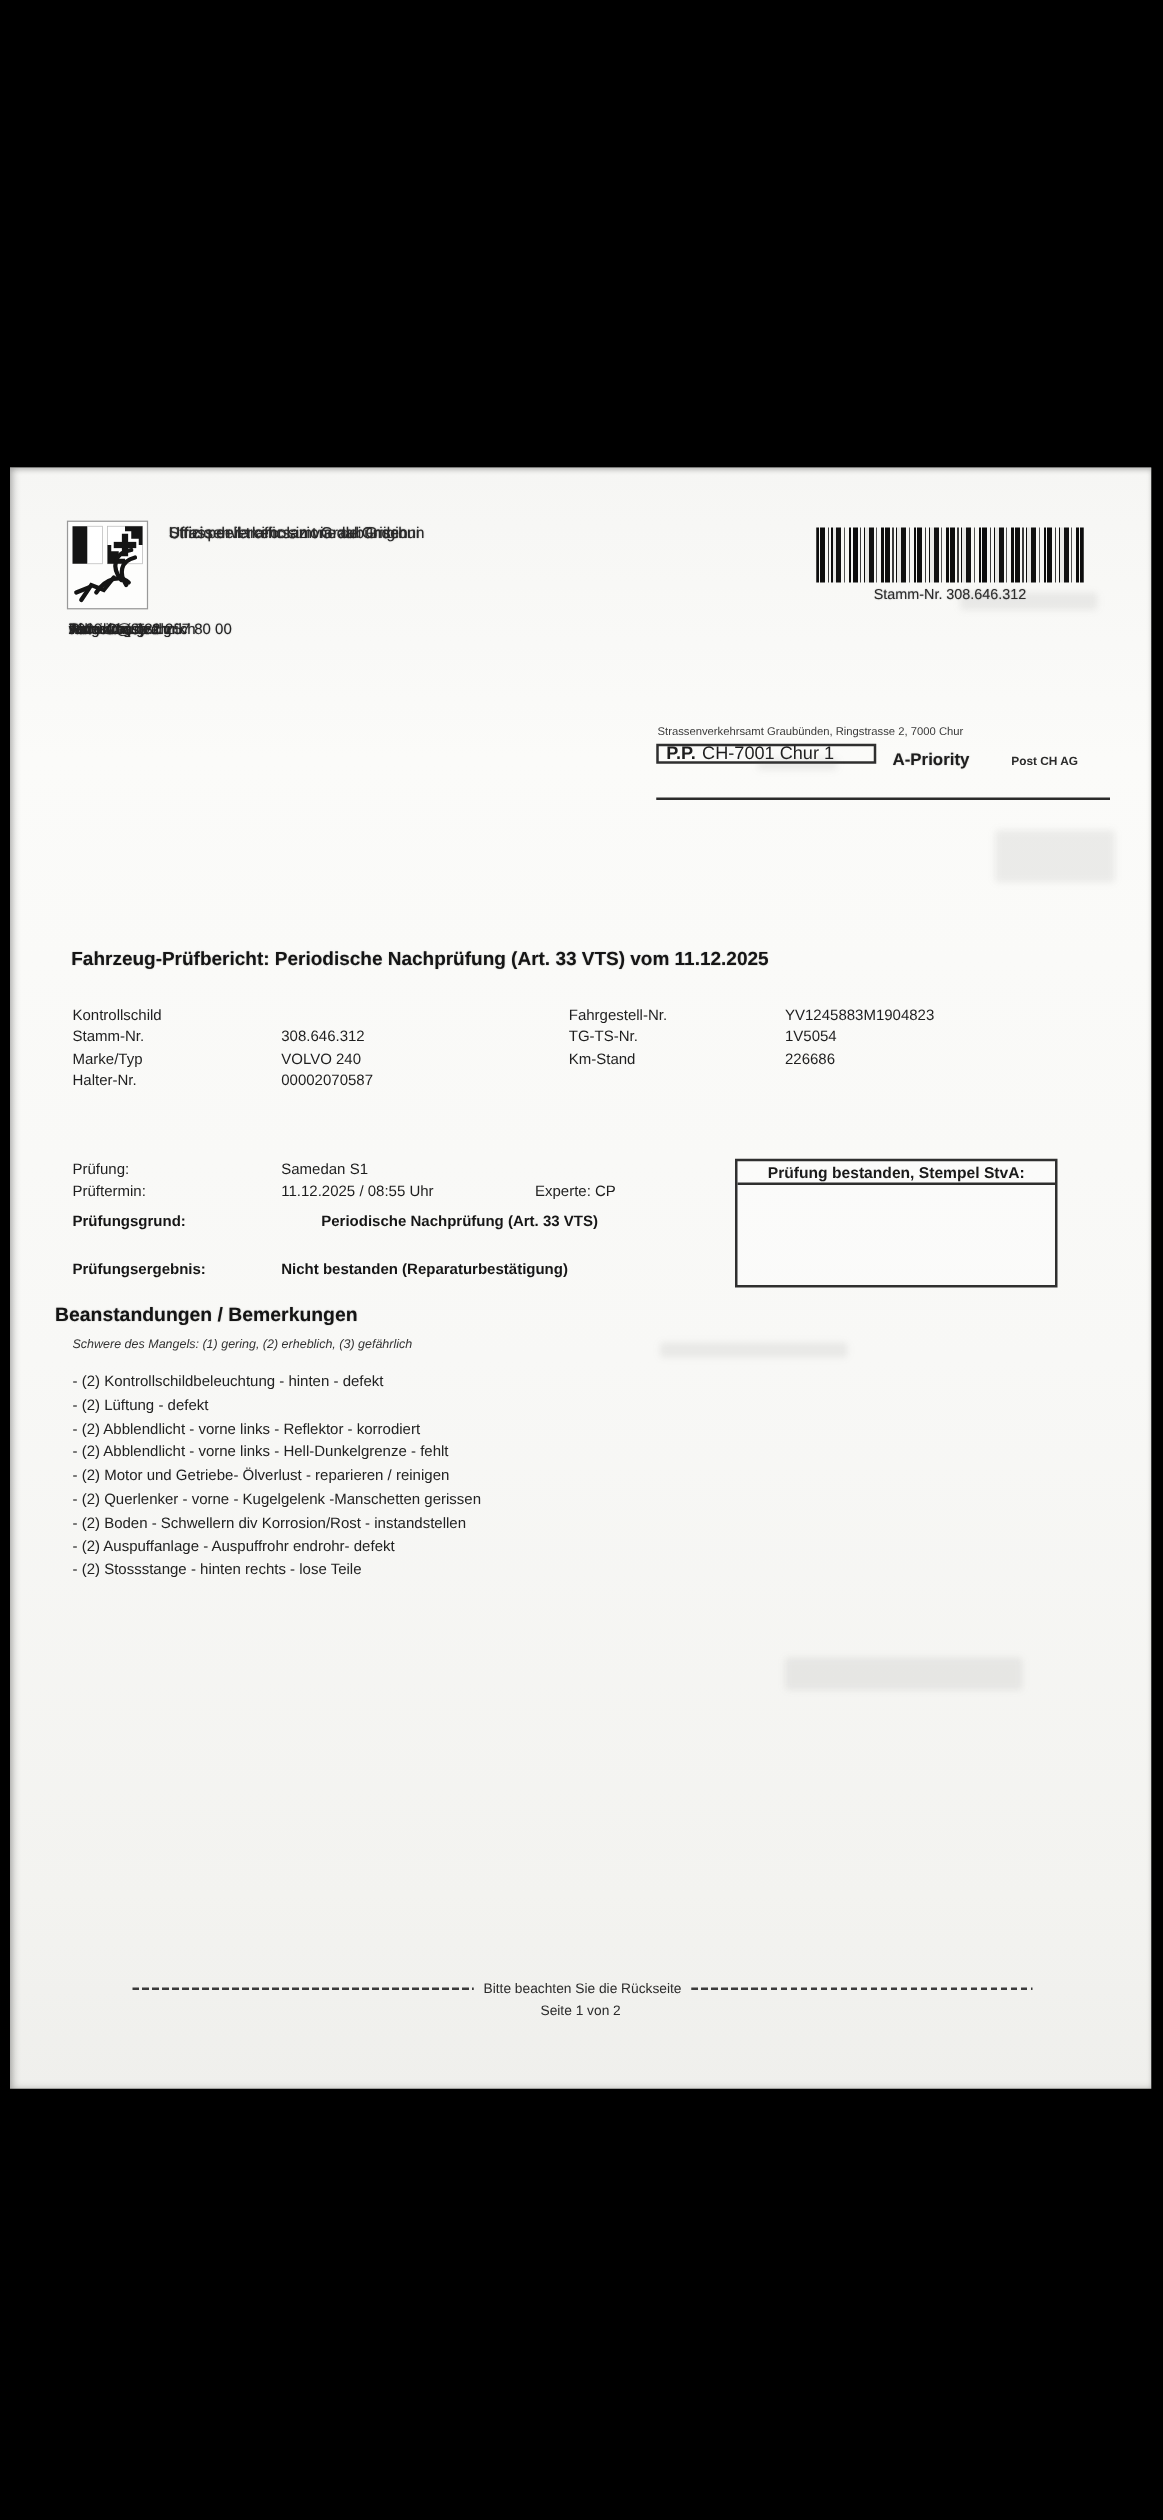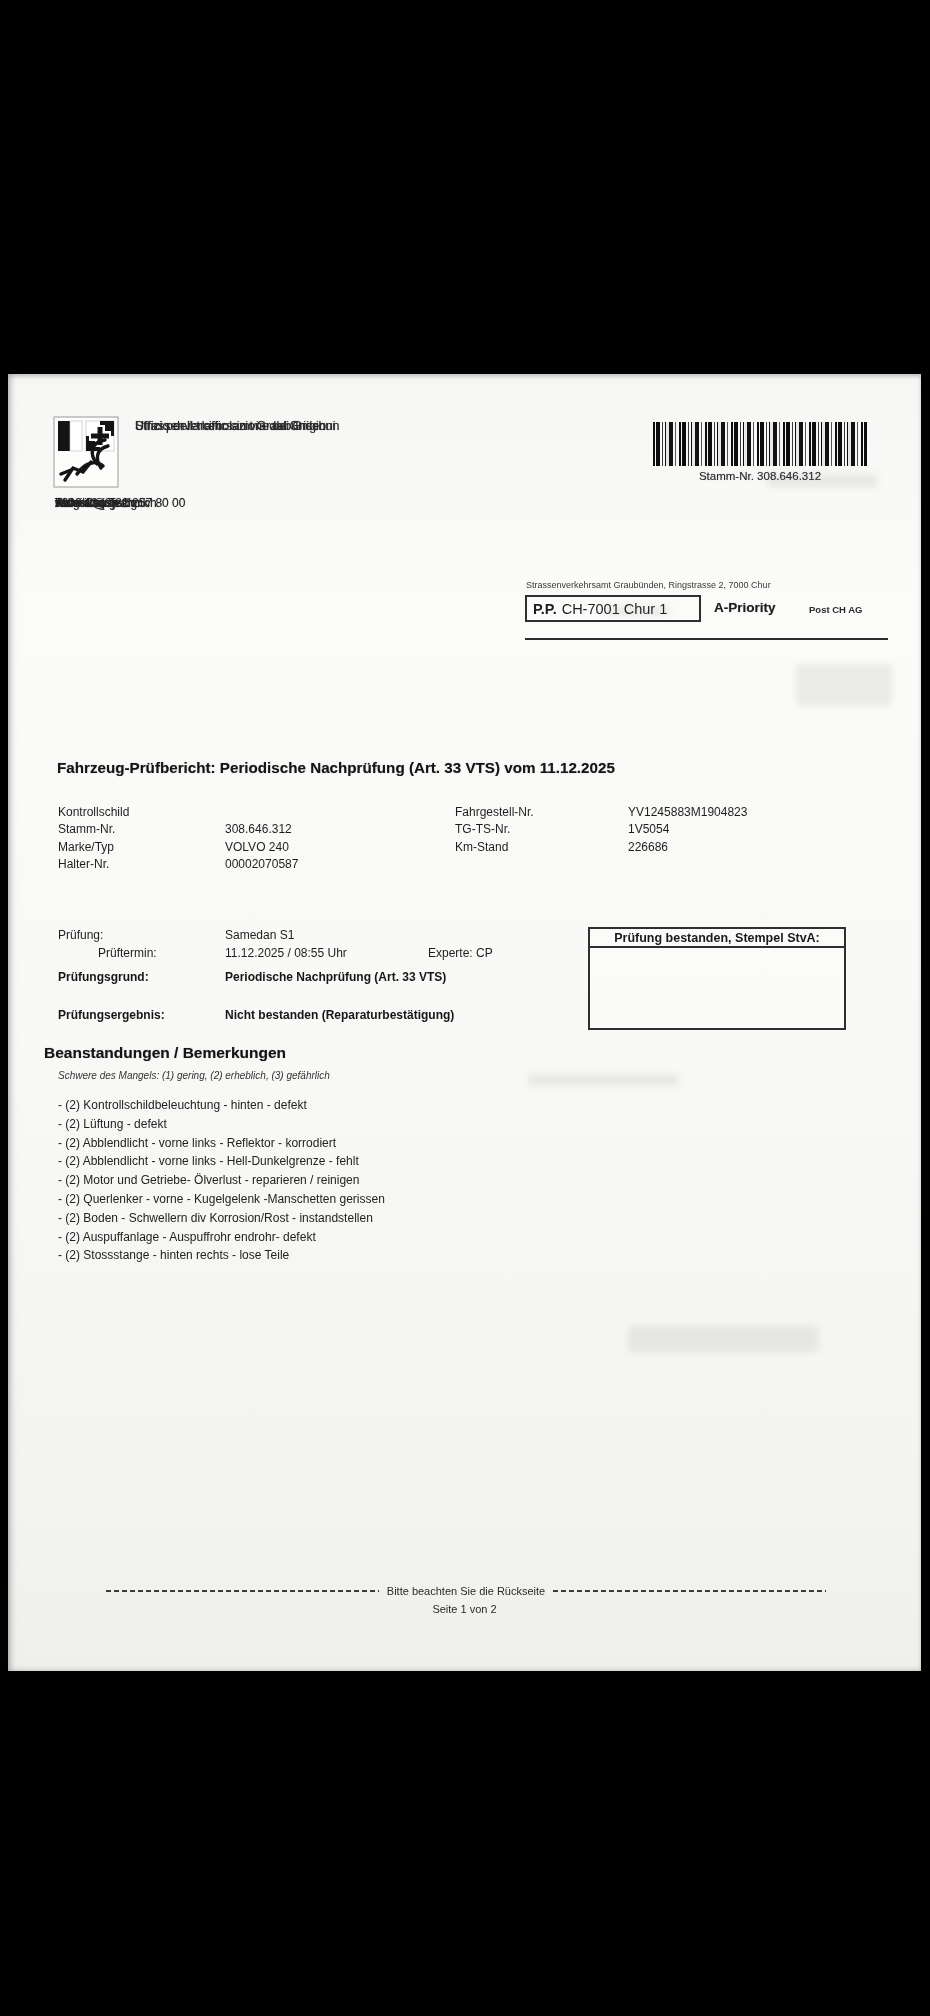--- a/index.html
+++ b/index.html
@@ -27,21 +27,21 @@
     background:repeating-linear-gradient(90deg,
       #0d0d0d 0 2px, #f7f7f5 2px 3px, #0d0d0d 3px 7px, #f7f7f5 7px 9px,
       #3a3a3a 9px 10px, #f7f7f5 10px 12px, #0d0d0d 12px 13px, #e8e8e6 13px 16px,
       #111 16px 20px, #f7f7f5 20px 22px, #555 22px 23px, #f7f7f5 23px 26px);
   }
   .barcode-label { position:absolute; left:0; top:48px; width:214px; text-align:center; font-size:11.5px; color:#2a2a2a; }
 
   
   .sender-line { left:518px; top:206px; font-size:9px; color:#3a3a3a; white-space:nowrap; }
   .pp-box {
-    left:517px; top:221px; width:176px; height:27px;
+    left:517px; top:221px; width:176px; height:16px;
     border:2px solid #2f2f2f; box-sizing:border-box;
     display:flex; align-items:center; padding-left:6px; font-size:14.5px; white-space:nowrap;
   }
   .pp-bold { position:static; font-weight:bold; margin-right:5px; }
   .pp-rest { position:static; }
   .priority { left:706px; top:226px; font-size:13.5px; font-weight:bold; }
   .carrier { left:801px; top:230px; font-size:9.5px; font-weight:bold; color:#2c2c2c; }
   .mail-rule { left:517px; top:264px; width:363px; height:2px; background:#2b2b2b; }
 
   
@@ -170,26 +170,26 @@
         <span>Halter-Nr.</span>
         <span>00002070587</span>
         <span></span>
         <span></span>
       </div>
     </div>
 
     <div class="insp-label" style="top:554px;">Prüfung:</div>
     <div class="insp-value" style="top:554px;">Samedan S1</div>
 
-    <div class="insp-label" style="top:572px;margin-left:40px;">Prüftermin:</div>
+    <div class="insp-label" style="top:572px;">Prüftermin:</div>
     <div class="insp-value" style="top:572px;">11.12.2025 / 08:55 Uhr</div>
     <div class="expert">Experte: CP</div>
 
     <div class="insp-label bold" style="top:596px;">Prüfungsgrund:</div>
-    <div class="insp-value bold" style="top:596px;">Periodische Nachprüfung (Art. 33 VTS)</div>
+    <div class="insp-value bold" style="top:596px;margin-left:32px;">Periodische Nachprüfung (Art. 33 VTS)</div>
 
     <div class="insp-label bold" style="top:634px;">Prüfungsergebnis:</div>
     <div class="insp-value bold" style="top:634px;">Nicht bestanden (Reparaturbestätigung)</div>
 
     <div class="stamp-box">
       <div class="stamp-box-title">Prüfung bestanden, Stempel StvA:</div>
     </div>
 
     <div class="findings-heading soft">Beanstandungen / Bemerkungen</div>
     <div class="severity-note">Schwere des Mangels: (1) gering, (2) erheblich, (3) gefährlich</div>

